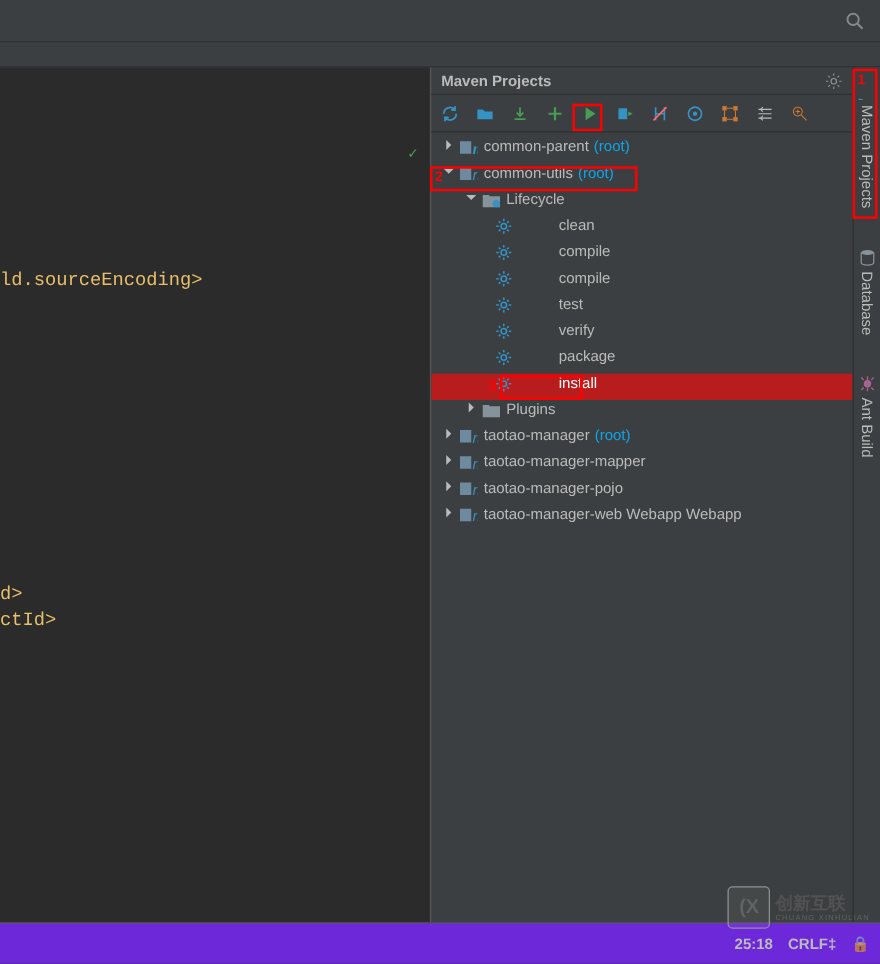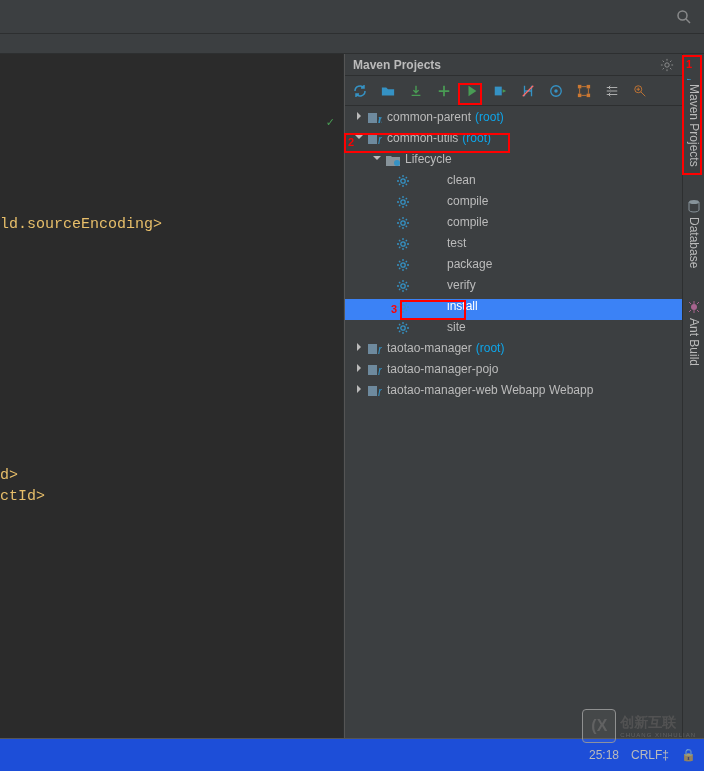--- a/index.html
+++ b/index.html
@@ -28,35 +28,35 @@
 
 .tree { flex: 1; overflow: auto; padding: 4px 0; }
 .tree-row { display: flex; align-items: flex-start; height: 21px; padding-left: 8px; cursor: pointer; white-space: nowrap; }
 .tree-arrow { width: 12px; height: 12px; margin-right: 2px; display: flex; align-items: center; justify-content: center; }
 .tree-icon { width: 16px; height: 16px; margin-right: 4px; display: flex; align-items: center; justify-content: center; flex-shrink: 0; }
 .m-icon { color: #3592c4; font-style: italic; font-family: serif; font-weight: bold; font-size: 13px; }
 .gear-icon { color: #3592c4; }
 .folder-icon { color: #87939a; }
 .tree-label { color: #bbbbbb; }
 .tree-suffix { color: #0ea5e9; margin-left: 4px; }
-.row-selected { background: #3b82f6; }
+.row-selected { background: #b91c1c; }
 .row-selected .tree-label { color: #ffffff; }
 
 .indent-0 { padding-left: 8px; }
 .indent-1 { padding-left: 26px; }
 .indent-3 { padding-left: 50px; gap: 32px; }
 
 .highlight-red { position: absolute; border: 2px solid #ff0000; pointer-events: none; z-index: 50; }
 .red-num { position: absolute; color: #ff0000; font-size: 11px; font-weight: bold; z-index: 51; }
 
 .side-tabs { position: absolute; right: 0; top: 54px; width: 22px; height: 684px; background: #3c3f41; border-left: 1px solid #2d2f30; display: flex; flex-direction: column; align-items: center; padding-top: 4px; gap: 4px; }
 .side-tab { writing-mode: vertical-rl; padding: 8px 3px; cursor: pointer; color: #bbbbbb; font-size: 11px; display: flex; align-items: center; gap: 4px; }
 .side-tab-icon { width: 14px; height: 14px; }
 
-.status-bar { position: absolute; bottom: 0; left: 0; right: 0; height: 22px; background: #1d4ed8; border-top: 1px solid #555; display: flex; align-items: center; justify-content: flex-end; padding: 16px 8px; gap: 12px; color: #bbbbbb; font-size: 11px; }
+.status-bar { position: absolute; bottom: 0; left: 0; right: 0; height: 22px; background: #6d28d9; border-top: 1px solid #555; display: flex; align-items: center; justify-content: flex-end; padding: 16px 8px; gap: 12px; color: #bbbbbb; font-size: 11px; font-weight: bold; }
 .status-lock { opacity: 0.6; }
 
 .watermark { position: absolute; bottom: 28px; right: 8px; display: flex; align-items: center; gap: 4px; opacity: 0.9; z-index: 60; }
 .watermark-logo { width: 34px; height: 34px; border: 1px solid #999; border-radius: 4px; display: flex; align-items: center; justify-content: center; font-size: 16px; font-weight: bold; color: #666; background: rgba(255,255,255,0.05); }
 .watermark-text { font-size: 14px; font-weight: bold; color: #555; }
 .watermark-sub { font-size: 6px; color: #666; letter-spacing: 1px; }
 
 svg { display: block; }
 </style>
 </head>
@@ -245,65 +245,83 @@
           </span>
           <span class="tree-label">test</span>
         </div>
       <div class="tree-row indent-3">
           <span class="tree-icon gear-icon">
             <svg width="14" height="14" viewBox="0 0 14 14">
               <circle cx="7" cy="7" r="2.2" stroke="#3592c4" fill="none" stroke-width="1.3"></circle>
               <path d="M7 1v2M7 11v2M1 7h2M11 7h2M3 3l1.3 1.3M9.7 9.7L11 11M3 11l1.3-1.3M9.7 4.3L11 3" stroke="#3592c4" stroke-width="1.3"></path>
             </svg>
           </span>
+          <span class="tree-label">verify</span>
+        </div>
+      <div class="tree-row indent-3">
+          <span class="tree-icon gear-icon">
+            <svg width="14" height="14" viewBox="0 0 14 14">
+              <circle cx="7" cy="7" r="2.2" stroke="#3592c4" fill="none" stroke-width="1.3"></circle>
+              <path d="M7 1v2M7 11v2M1 7h2M11 7h2M3 3l1.3 1.3M9.7 9.7L11 11M3 11l1.3-1.3M9.7 4.3L11 3" stroke="#3592c4" stroke-width="1.3"></path>
+            </svg>
+          </span>
           <span class="tree-label">package</span>
         </div>
-      <div class="tree-row indent-3">
-          <span class="tree-icon gear-icon">
-            <svg width="14" height="14" viewBox="0 0 14 14">
-              <circle cx="7" cy="7" r="2.2" stroke="#3592c4" fill="none" stroke-width="1.3"></circle>
-              <path d="M7 1v2M7 11v2M1 7h2M11 7h2M3 3l1.3 1.3M9.7 9.7L11 11M3 11l1.3-1.3M9.7 4.3L11 3" stroke="#3592c4" stroke-width="1.3"></path>
-            </svg>
-          </span>
-          <span class="tree-label">verify</span>
-        </div>
       <div class="tree-row indent-3 row-selected">
           <span class="tree-icon gear-icon">
             <svg width="14" height="14" viewBox="0 0 14 14">
               <circle cx="7" cy="7" r="2.2" stroke="#3592c4" fill="none" stroke-width="1.3"></circle>
               <path d="M7 1v2M7 11v2M1 7h2M11 7h2M3 3l1.3 1.3M9.7 9.7L11 11M3 11l1.3-1.3M9.7 4.3L11 3" stroke="#3592c4" stroke-width="1.3"></path>
             </svg>
           </span>
           <span class="tree-label">install</span>
         </div>
-      <div class="tree-row indent-3">
-          <span class="tree-icon gear-icon">
-            <svg width="14" height="14" viewBox="0 0 14 14">
-              <circle cx="7" cy="7" r="2.2" stroke="#3592c4" fill="none" stroke-width="1.3"></circle>
-              <path d="M7 1v2M7 11v2M1 7h2M11 7h2M3 3l1.3 1.3M9.7 9.7L11 11M3 11l1.3-1.3M9.7 4.3L11 3" stroke="#3592c4" stroke-width="1.3"></path>
-            </svg>
-          </span>
-          <span class="tree-label">site</span>
-        </div>
-
+
+      <div class="tree-row indent-1">
+        <span class="tree-arrow">
+            <svg width="8" height="8" viewBox="0 0 8 8">
+              <path d="M2 0l4 4-4 4z" fill="#bbb"></path>
+            </svg>
+          </span>
+        <span class="tree-icon folder-icon">
+            <svg width="14" height="12" viewBox="0 0 14 12">
+              <path d="M0 2h5l1 1h8v9H0z" fill="#87939a"></path>
+            </svg>
+          </span>
+        <span class="tree-label">Plugins</span>
+      </div>
 
       <div class="tree-row indent-0">
           <span class="tree-arrow">
             <svg width="8" height="8" viewBox="0 0 8 8">
               <path d="M2 0l4 4-4 4z" fill="#bbb"></path>
             </svg>
           </span>
           <span class="tree-icon">
             <svg width="14" height="14" viewBox="0 0 14 14">
               <rect x="0" y="2" width="9" height="10" fill="#6e8a9e"></rect>
               <text x="10" y="12" font-size="10" fill="#3592c4" font-style="italic" font-family="serif">m</text>
             </svg>
           </span>
           <span class="tree-label">taotao-manager</span>
           <span class="tree-suffix">(root)</span>
+        </div>
+      <div class="tree-row indent-0">
+          <span class="tree-arrow">
+            <svg width="8" height="8" viewBox="0 0 8 8">
+              <path d="M2 0l4 4-4 4z" fill="#bbb"></path>
+            </svg>
+          </span>
+          <span class="tree-icon">
+            <svg width="14" height="14" viewBox="0 0 14 14">
+              <rect x="0" y="2" width="9" height="10" fill="#6e8a9e"></rect>
+              <text x="10" y="12" font-size="10" fill="#3592c4" font-style="italic" font-family="serif">m</text>
+            </svg>
+          </span>
+          <span class="tree-label">taotao-manager-mapper</span>
         </div>
       <div class="tree-row indent-0">
           <span class="tree-arrow">
             <svg width="8" height="8" viewBox="0 0 8 8">
               <path d="M2 0l4 4-4 4z" fill="#bbb"></path>
             </svg>
           </span>
           <span class="tree-icon">
             <svg width="14" height="14" viewBox="0 0 14 14">
               <rect x="0" y="2" width="9" height="10" fill="#6e8a9e"></rect>

